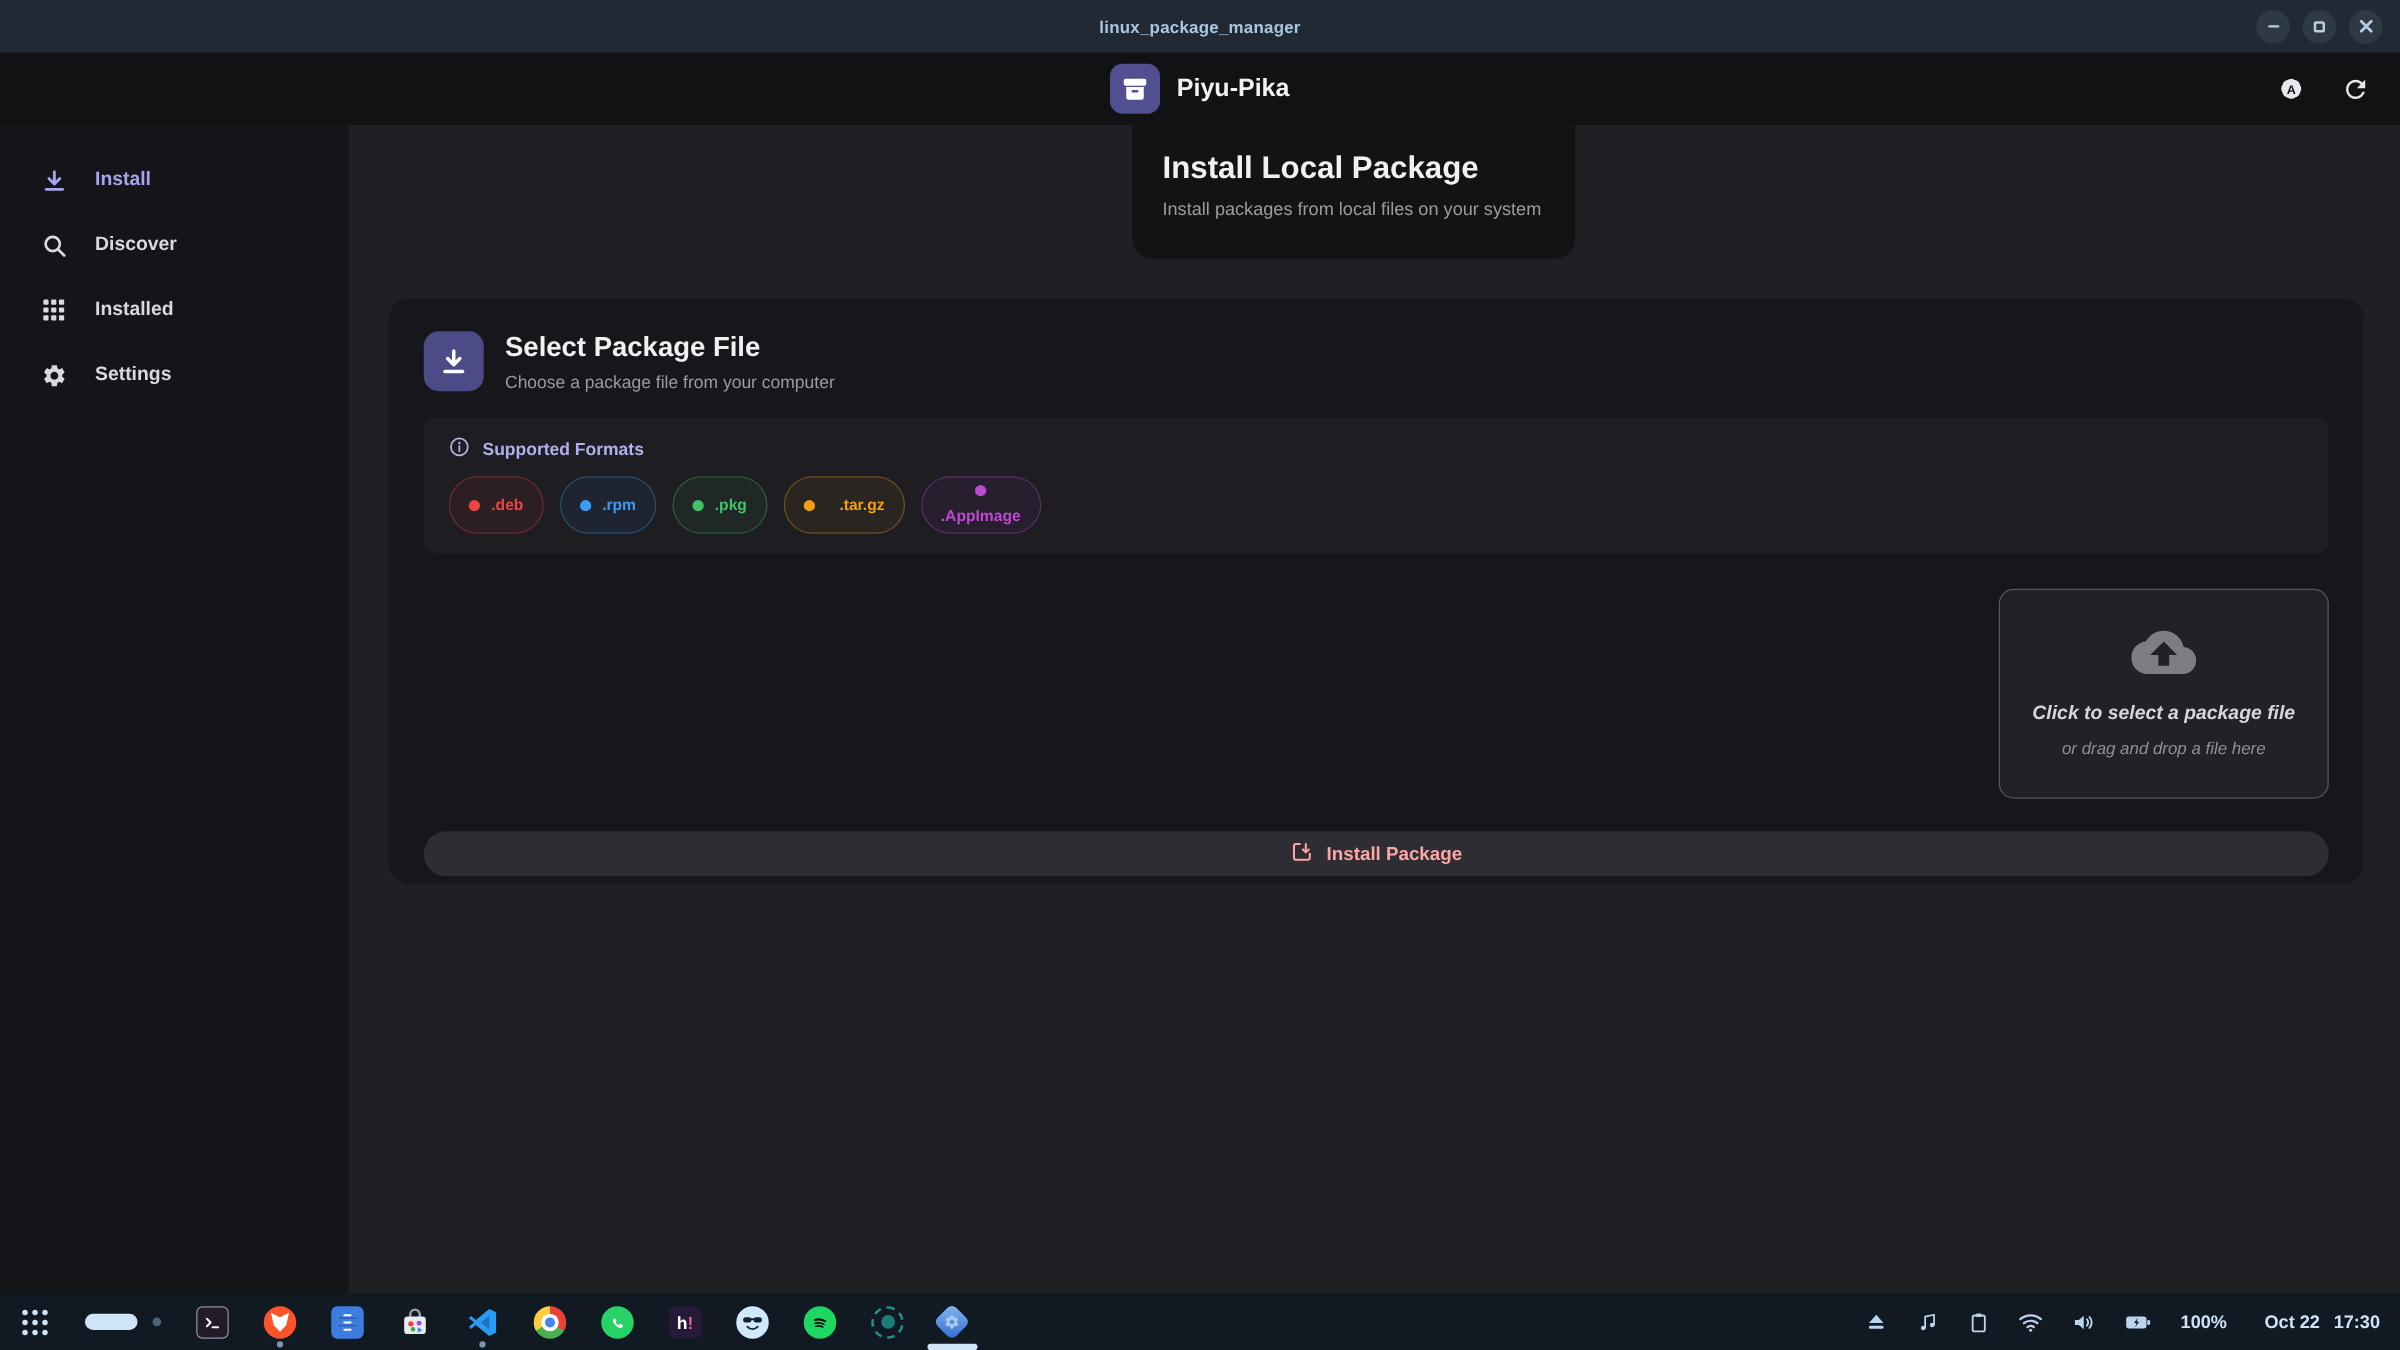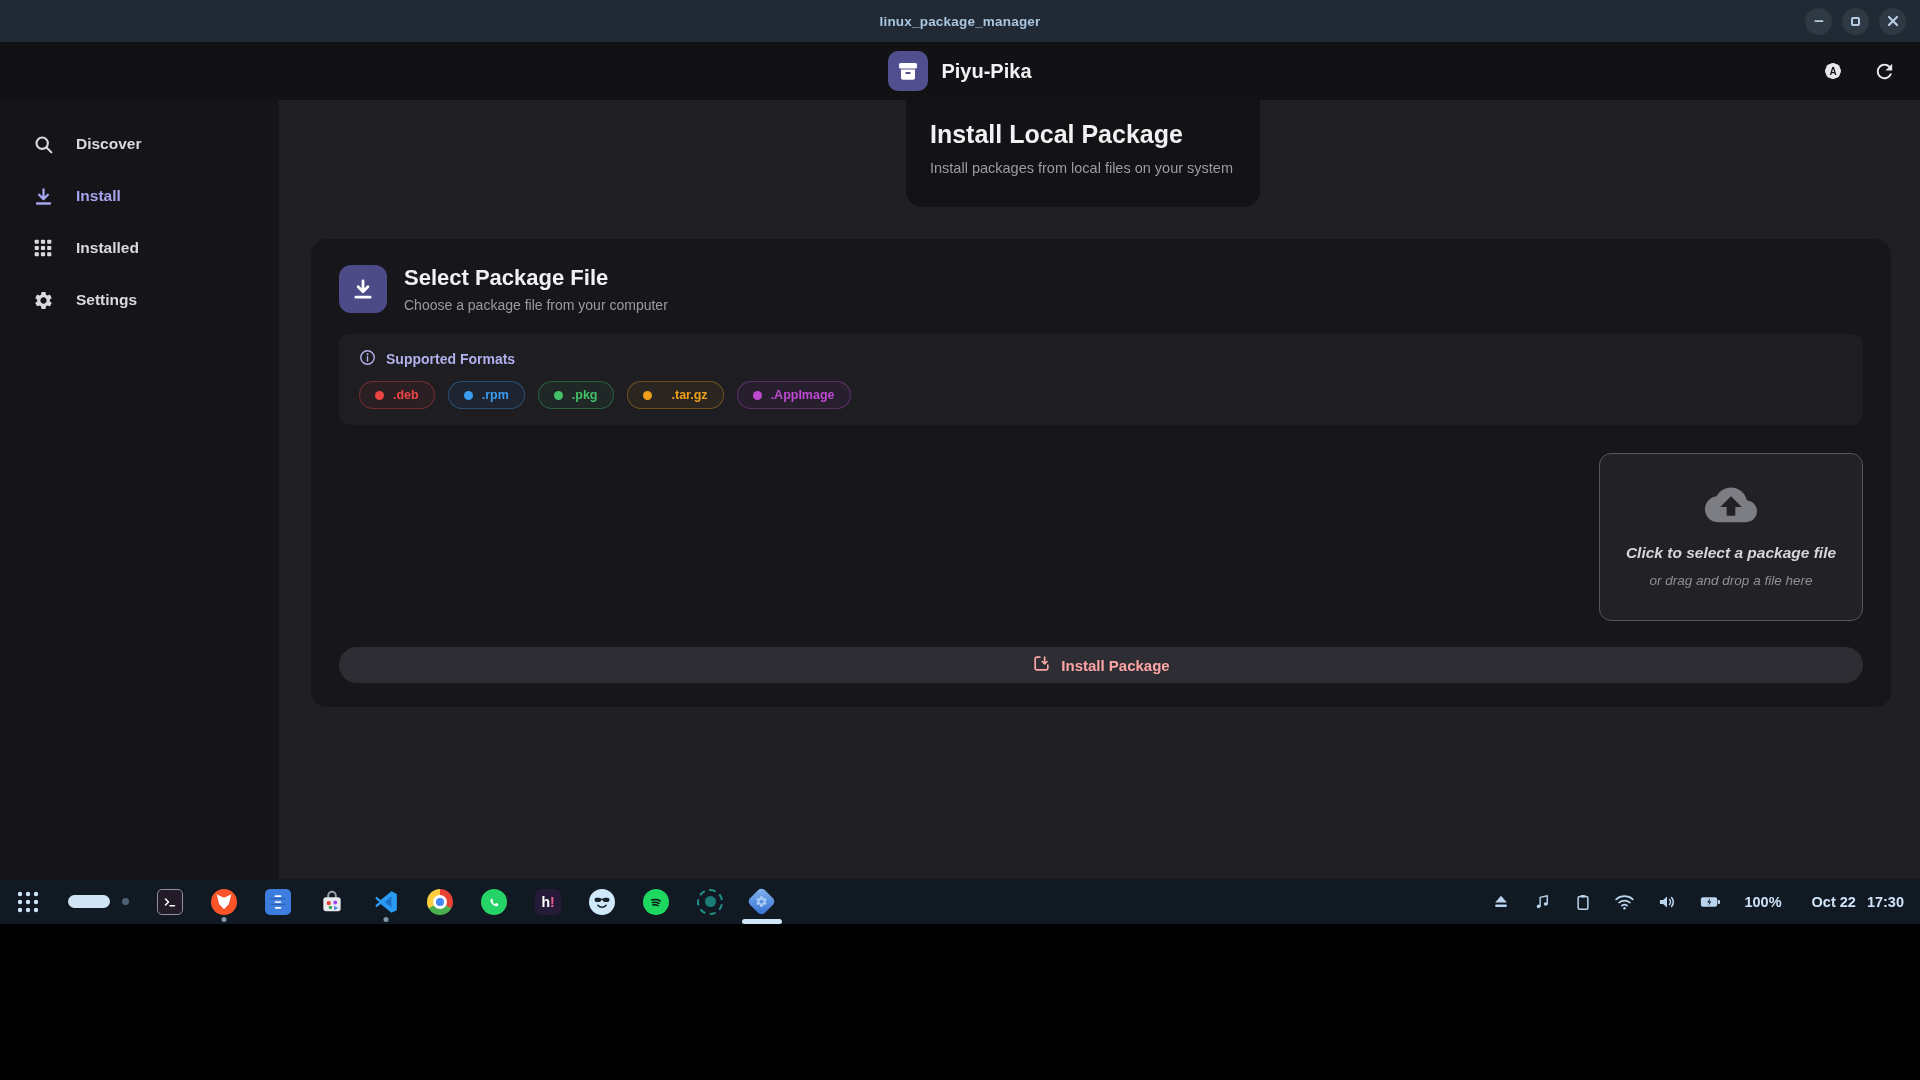--- a/index.html
+++ b/index.html
@@ -1,18 +1,18 @@
 <!DOCTYPE html>
 <html><head>
 <meta charset="utf-8">
 <style>
   * { margin:0; padding:0; box-sizing:border-box; }
   html,body { background:#000; }
   .screen {
-    position:relative; width:1920px; height:924px; overflow:hidden;
+    position:relative; width:1920px; height:1080px; overflow:hidden;
     font-family:"Liberation Sans", sans-serif; background:#1f1f24;
   }
   
   .titlebar {
     position:absolute; top:0; left:0; right:0; height:42px;
     background:#212a34; display:flex; align-items:center; justify-content:center;
   }
   .titlebar-title { color:#a9c6e0; font-size:13.5px; font-weight:bold; letter-spacing:.2px; }
   .win-controls { position:absolute; right:14px; top:0; height:100%; display:flex; gap:10px; align-items:center; }
   .win-btn {
@@ -179,37 +179,37 @@
         <svg width="23" height="23" viewBox="0 0 24 24" fill="currentColor">
             <path d="M17.65 6.35C16.2 4.9 14.21 4 12 4c-4.42 0-7.99 3.58-7.99 8s3.57 8 7.99 8c3.73 0 6.84-2.55 7.73-6h-2.08c-.82 2.33-3.04 4-5.65 4-3.31 0-6-2.69-6-6s2.69-6 6-6c1.66 0 3.14.69 4.22 1.78L13 11h7V4l-2.35 2.35z"></path>
           </svg>
       </span>
     </div>
   </div>
 
   <div class="workspace">
 
     <div class="sidebar">
+      <div class="nav-item active">
+        <span class="nav-icon">
+          <svg width="21" height="21" viewBox="0 0 24 24" fill="none" stroke="currentColor" stroke-width="2.6" stroke-linecap="round" stroke-linejoin="round">
+              <path d="M12 4v10M7 10l5 5 5-5"></path>
+              <path d="M4.5 20h15"></path>
+            </svg>
+        </span>
+        <span>Install</span>
+      </div>
       <div class="nav-item">
         <span class="nav-icon">
           <svg width="21" height="21" viewBox="0 0 24 24" fill="none" stroke="currentColor" stroke-width="2.4">
               <circle cx="10.5" cy="10.5" r="6.5"></circle>
               <path d="M15.5 15.5L21 21" stroke-linecap="round"></path>
             </svg>
         </span>
         <span>Discover</span>
-      </div>
-      <div class="nav-item active">
-        <span class="nav-icon">
-          <svg width="21" height="21" viewBox="0 0 24 24" fill="none" stroke="currentColor" stroke-width="2.6" stroke-linecap="round" stroke-linejoin="round">
-              <path d="M12 4v10M7 10l5 5 5-5"></path>
-              <path d="M4.5 20h15"></path>
-            </svg>
-        </span>
-        <span>Install</span>
       </div>
       <div class="nav-item">
         <span class="nav-icon">
           <svg width="20" height="20" viewBox="0 0 24 24" fill="currentColor">
               <g>
                 <rect x="2" y="2" width="5" height="5" rx="1"></rect>
                 <rect x="9.5" y="2" width="5" height="5" rx="1"></rect>
                 <rect x="17" y="2" width="5" height="5" rx="1"></rect>
                 <rect x="2" y="9.5" width="5" height="5" rx="1"></rect>
                 <rect x="9.5" y="9.5" width="5" height="5" rx="1"></rect>
@@ -274,21 +274,21 @@
                 <span>.rpm</span>
               </span>
             <span class="badge" style="color: rgb(66, 194, 104); border-color: rgba(66, 194, 104, 0.35); background: rgba(66, 194, 104, 0.07);">
                 <span class="badge-dot"></span>
                 <span>.pkg</span>
               </span>
             <span class="badge" style="color: rgb(240, 160, 24); border-color: rgba(240, 160, 24, 0.35); background: rgba(240, 160, 24, 0.07); gap: 20px;">
                 <span class="badge-dot"></span>
                 <span>.tar.gz</span>
               </span>
-            <span class="badge" style="color: rgb(191, 74, 210); border-color: rgba(191, 74, 210, 0.35); background: rgba(191, 74, 210, 0.07);">
+            <span class="badge" style="color: rgb(191, 74, 210); border-color: rgba(191, 74, 210, 0.35); background: rgba(191, 74, 210, 0.07); flex-direction: column;">
                 <span class="badge-dot"></span>
                 <span>.AppImage</span>
               </span>
           </div>
         </div>
 
         <div class="dropzone-row">
           <div class="dropzone">
             <span>
               <svg width="52" height="40" viewBox="0 0 24 18" fill="#7d7e84">

